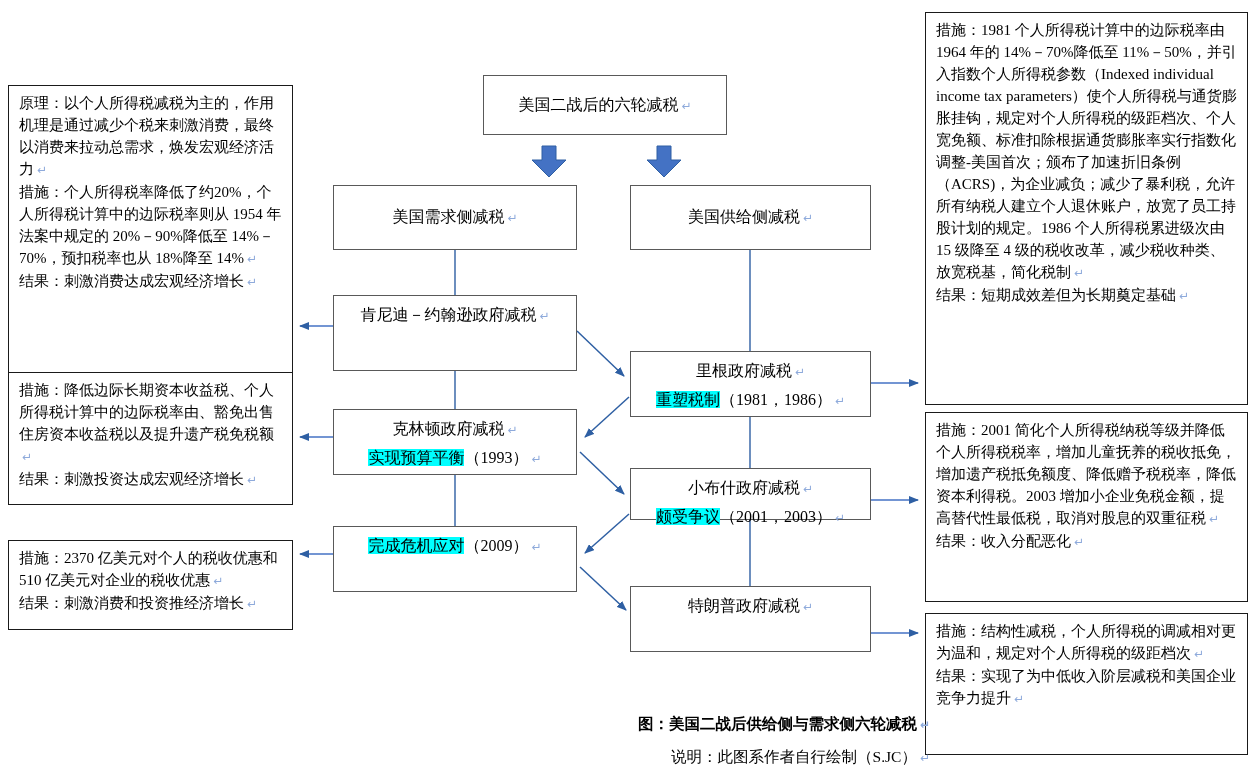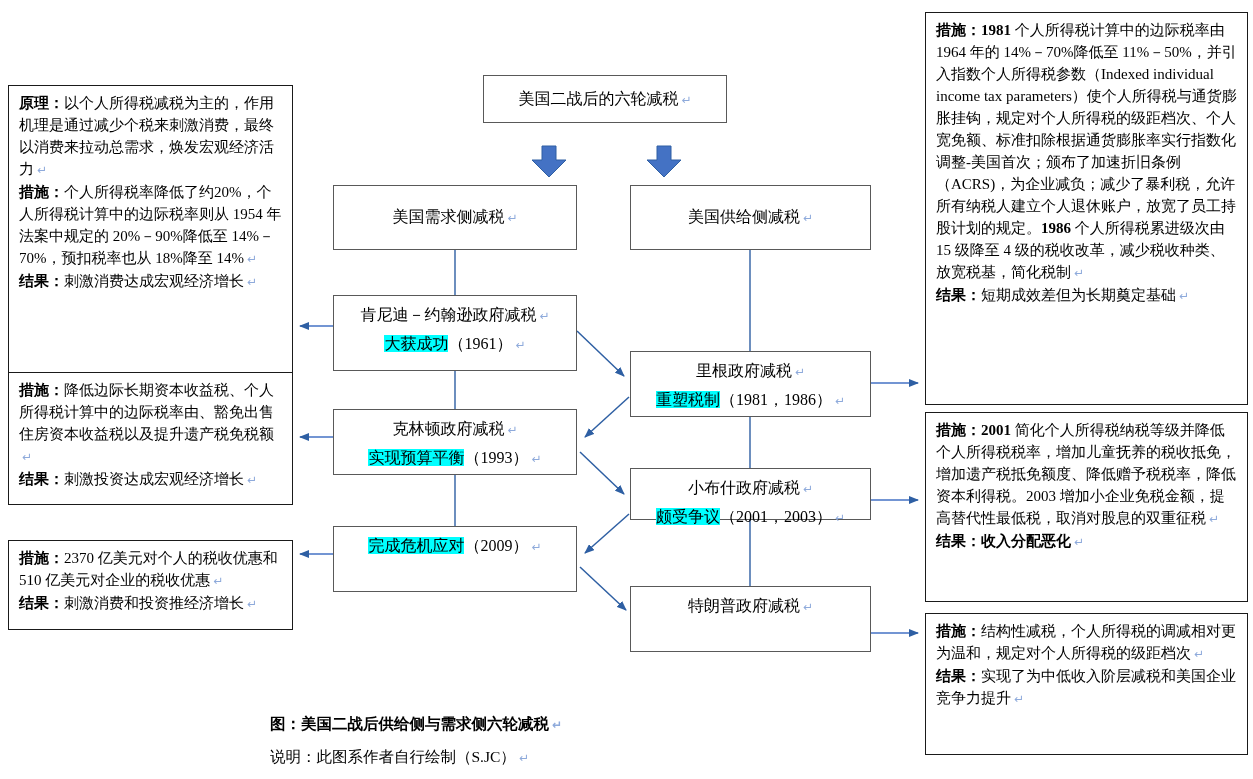--- a/index.html
+++ b/index.html
@@ -15,24 +15,24 @@
   .fbox .fl{line-height:27px;white-space:nowrap;}
   .fbox.single{display:flex;align-items:center;justify-content:center;}
   .fbox.double{padding-top:5px;}
   .hl{background:#00ffff;}
   .pil{color:#8eaadb;font-size:12px;margin-left:3px;font-family:"DejaVu Sans",sans-serif;}
   .note{
     position:absolute;z-index:1;background:#fff;border:1.5px solid #1a1a1a;
     box-sizing:border-box;padding:6px 10px;font-size:15px;line-height:22px;
     text-align:left;overflow:hidden;
   }
-  .note .para b{font-weight:bold;}
+  .note .para b{font-weight:normal;}
   .caption{
     position:absolute;z-index:1;left:270px;top:708px;width:660px;
-    text-align:left;font-size:15.5px;line-height:31px;
+    text-align:right;font-size:15.5px;line-height:31px;
   }
   .caption .cap-title{font-weight:bold;}
 </style>
 </head>
 <body>
 
 <div class="canvas">
 
   <svg class="connectors" width="1253" height="779" viewBox="0 0 1253 779">
     <defs>
@@ -55,34 +55,33 @@
     <line x1="333" y1="554" x2="300" y2="554" stroke="#4472c4" stroke-width="1.3" marker-end="url(#ah)"></line>
 
     <line x1="871" y1="383" x2="918" y2="383" stroke="#4472c4" stroke-width="1.3" marker-end="url(#ah)"></line>
     <line x1="871" y1="500" x2="918" y2="500" stroke="#4472c4" stroke-width="1.3" marker-end="url(#ah)"></line>
     <line x1="871" y1="633" x2="918" y2="633" stroke="#4472c4" stroke-width="1.3" marker-end="url(#ah)"></line>
 
     <polygon points="542,146 556,146 556,160 566,160 549,177 532,160 542,160" fill="#4472c4" stroke="#2e5fa3" stroke-width="1"></polygon>
     <polygon points="657,146 671,146 671,160 681,160 664,177 647,160 657,160" fill="#4472c4" stroke="#2e5fa3" stroke-width="1"></polygon>
   </svg>
 
-  <div class="fbox single" style="left:483px;top:75px;width:244px;height:48px">
+  <div class="fbox single" style="left:483px;top:75px;width:244px;height:60px">
     <div class="fl"><span>美国二战后的六轮减税</span><span class="pil">↵</span></div>
   </div>
 
   <div class="fbox single" style="left:333px;top:185px;width:244px;height:65px">
     <div class="fl"><span>美国需求侧减税</span><span class="pil">↵</span></div>
   </div>
   <div class="fbox single" style="left:630px;top:185px;width:241px;height:65px">
     <div class="fl"><span>美国供给侧减税</span><span class="pil">↵</span></div>
   </div>
 
   <div class="fbox double" style="left:333px;top:295px;width:244px;height:76px">
     <div class="fl"><span>肯尼迪－约翰逊政府减税</span><span class="pil">↵</span></div>
-    <div class="fl"><span class="hl">大获成功</span><span>（1961）</span><span class="pil">↵</span></div>
   </div>
   <div class="fbox double" style="left:333px;top:409px;width:244px;height:66px">
     <div class="fl"><span>克林顿政府减税</span><span class="pil">↵</span></div>
     <div class="fl"><span class="hl">实现预算平衡</span><span>（1993）</span><span class="pil">↵</span></div>
   </div>
   <div class="fbox double" style="left:333px;top:526px;width:244px;height:66px">
     <div class="fl"><span class="hl">完成危机应对</span><span>（2009）</span><span class="pil">↵</span></div>
   </div>
 
   <div class="fbox double" style="left:630px;top:351px;width:241px;height:66px">

